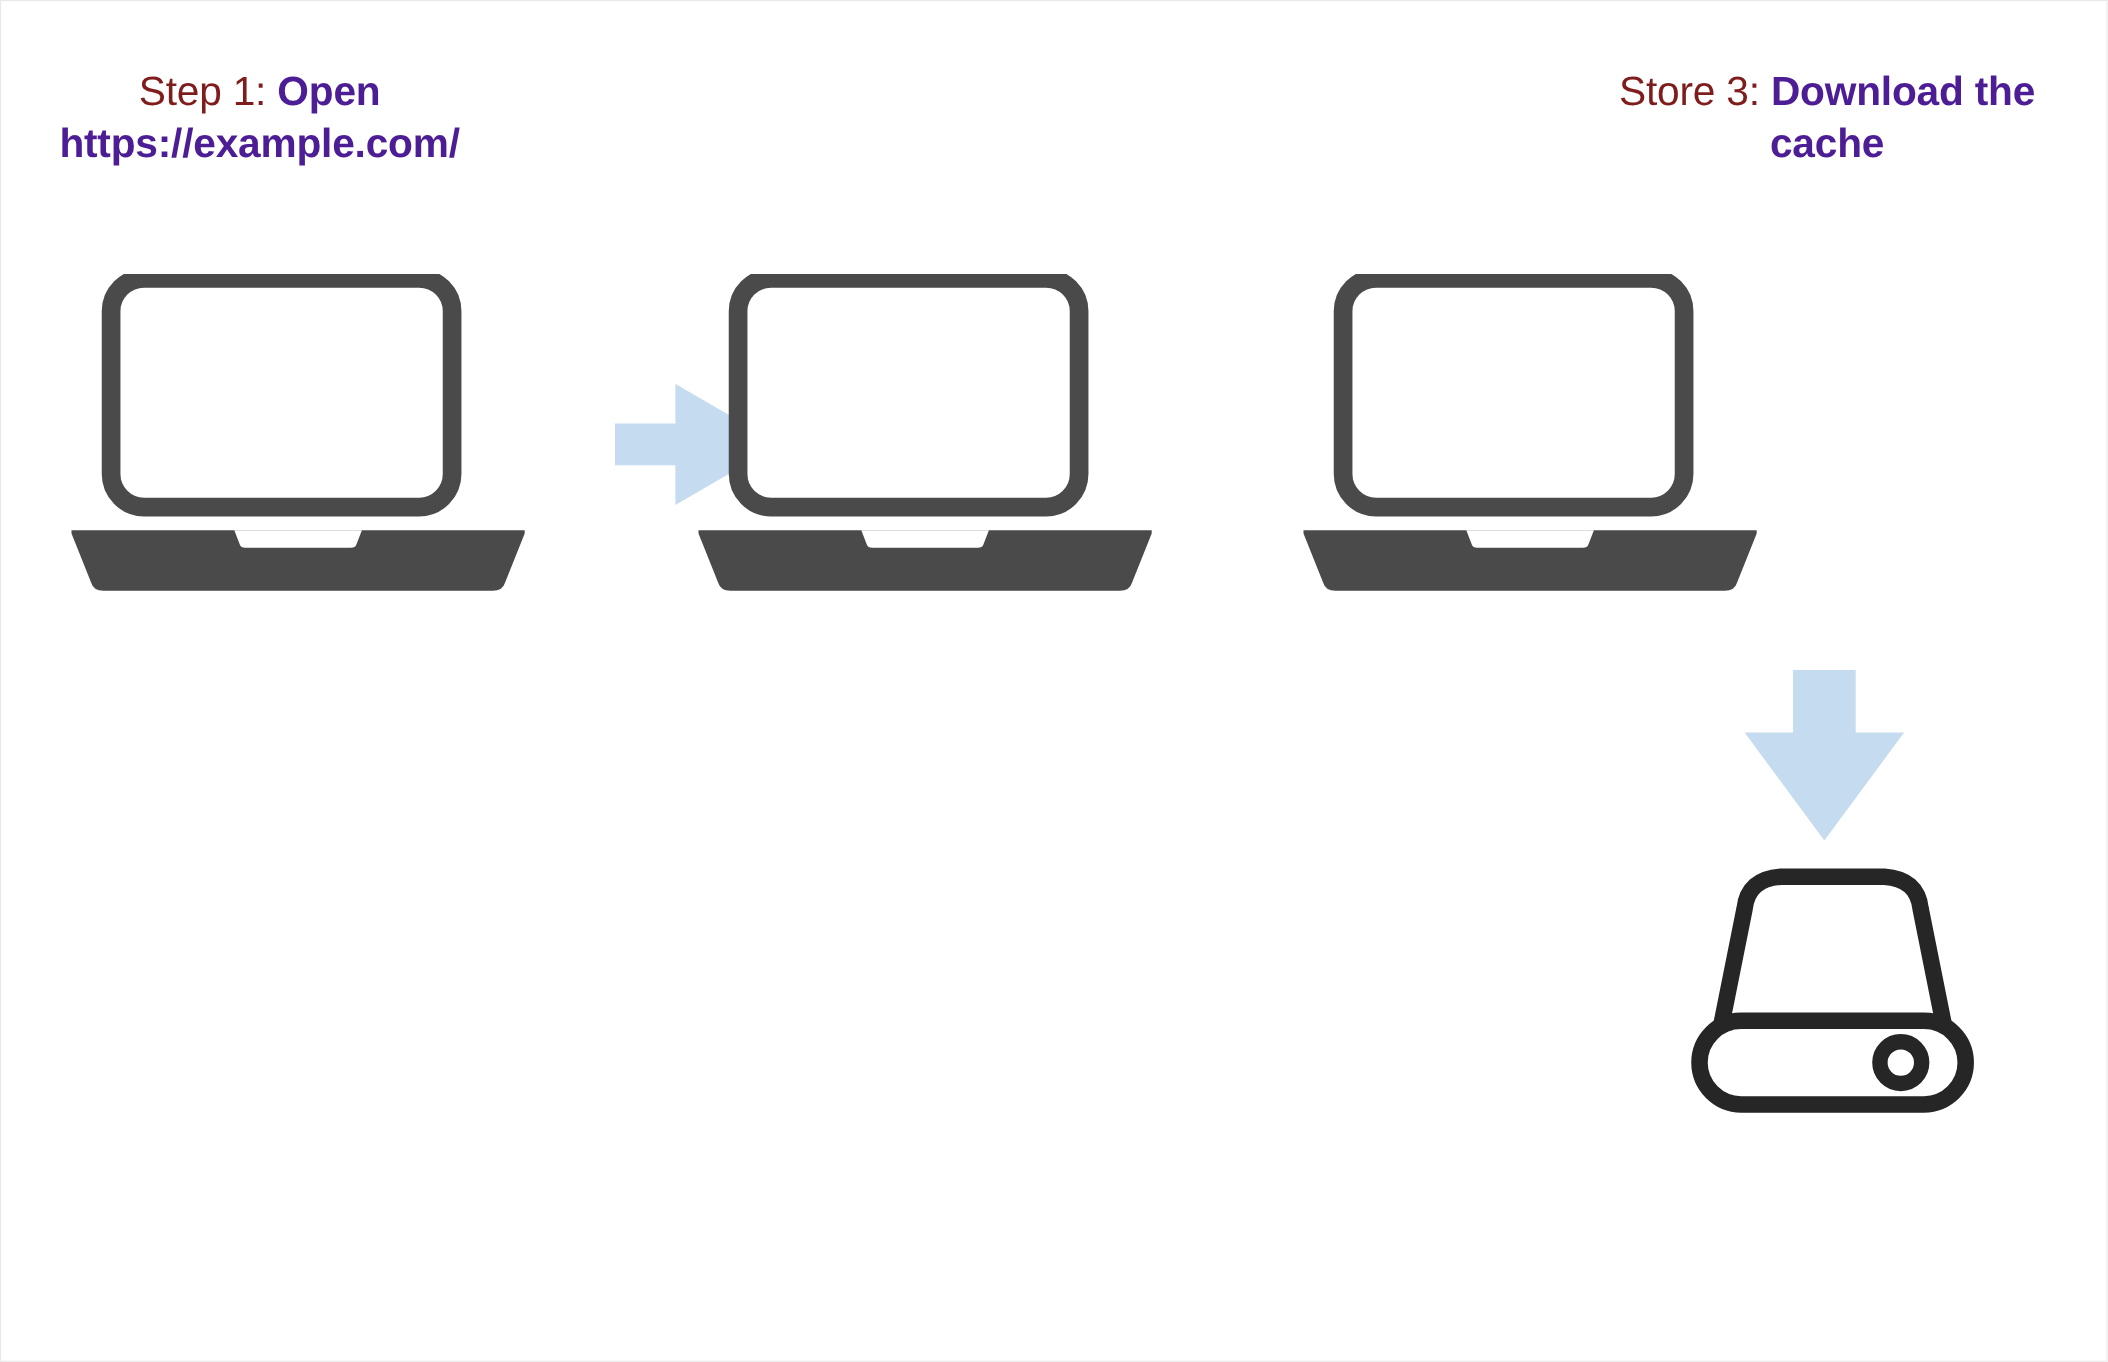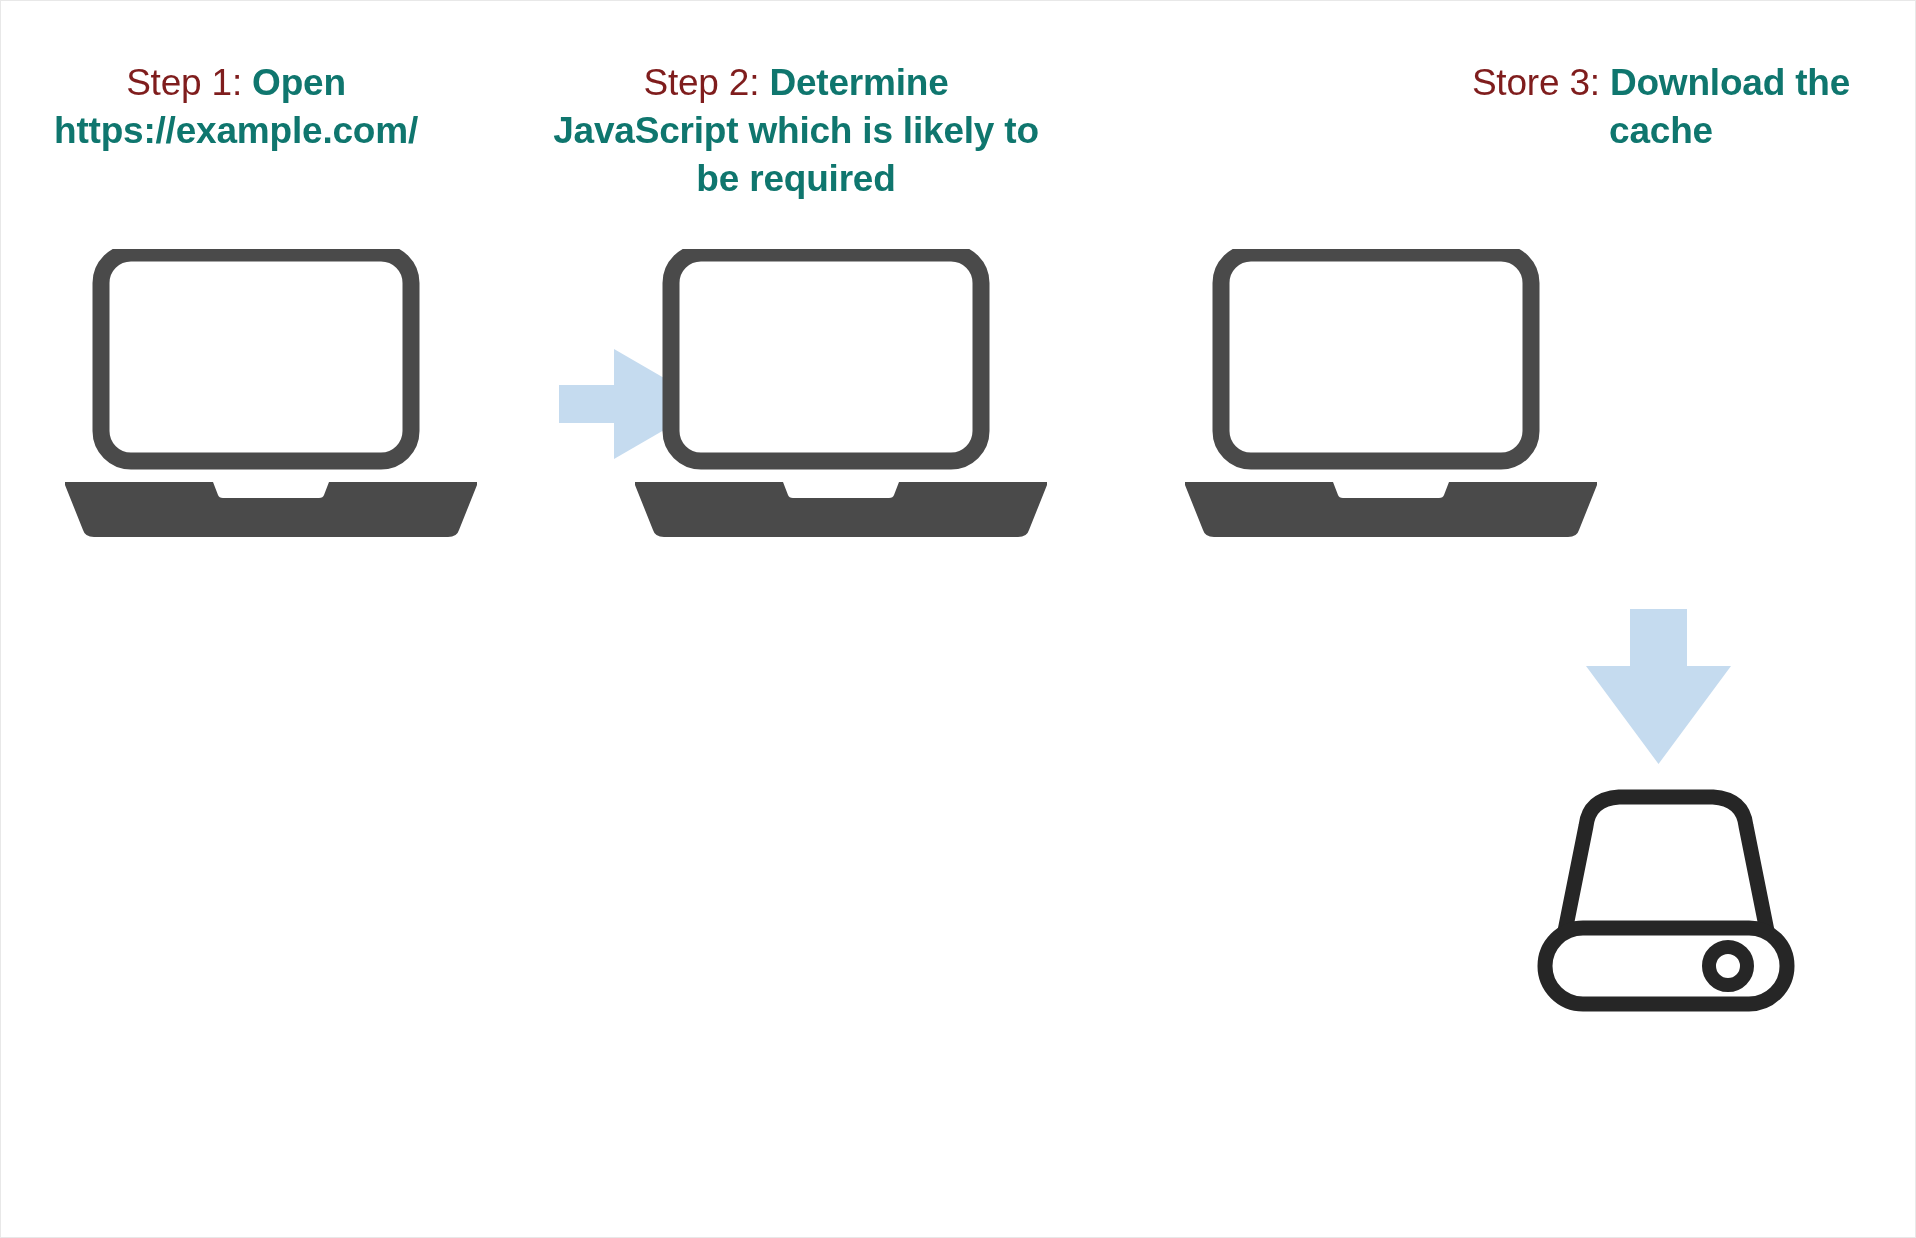--- a/index.html
+++ b/index.html
@@ -29,21 +29,21 @@
     line-height: 1.30;
     font-size: 37px;
     letter-spacing: -0.2px;
     color: #444444;
   }
   .caption .prefix {
     color: #7f1d1d;
     font-weight: 400;
   }
   .caption .label {
-    color: #0f766e;
+    color: #4c1d95;
     font-weight: 700;
   }
 
   #caption-1 { left: 20px;   top: 58px;  width: 430px; }
   #caption-2 { left: 545px;  top: 58px;  width: 500px; }
   #caption-3 { left: 1440px; top: 58px;  width: 440px; }
   #caption-4 { left: 1425px; top: 1065px; width: 455px; }
 
   
   .laptop {
@@ -98,24 +98,20 @@
       <path d="M152 233 L268 233 L263 246 Q262 249 258 249 L162 249 Q158 249 157 246 Z" fill="#ffffff"></path>
     </svg>
   </div>
 
   <div class="arrow-right" id="arrow-1">
     <svg viewBox="0 0 150 110" width="150" height="110" aria-hidden="true">
       <path d="M0 36 L55 36 L55 0 L150 55 L55 110 L55 74 L0 74 Z" fill="#c5dbef"></path>
     </svg>
   </div>
 
-  <div class="caption" id="caption-2">
-    <span class="prefix">Step 2:</span>
-    <span class="label">Determine JavaScript which is likely to be required</span>
-  </div>
 
   <div class="laptop" id="laptop-2">
     <svg viewBox="0 0 420 320" width="420" height="320" aria-hidden="true">
       <rect x="40" y="4" width="310" height="208" rx="30" ry="30" fill="#ffffff" stroke="#4a4a4a" stroke-width="17"></rect>
       <path d="M4 233 L416 233 L416 236 L398 281 Q396 288 387 288 L33 288 Q24 288 22 281 L4 236 Z" fill="#4a4a4a"></path>
       <path d="M152 233 L268 233 L263 246 Q262 249 258 249 L162 249 Q158 249 157 246 Z" fill="#ffffff"></path>
     </svg>
   </div>
 
   <div class="arrow-right" id="arrow-2">

